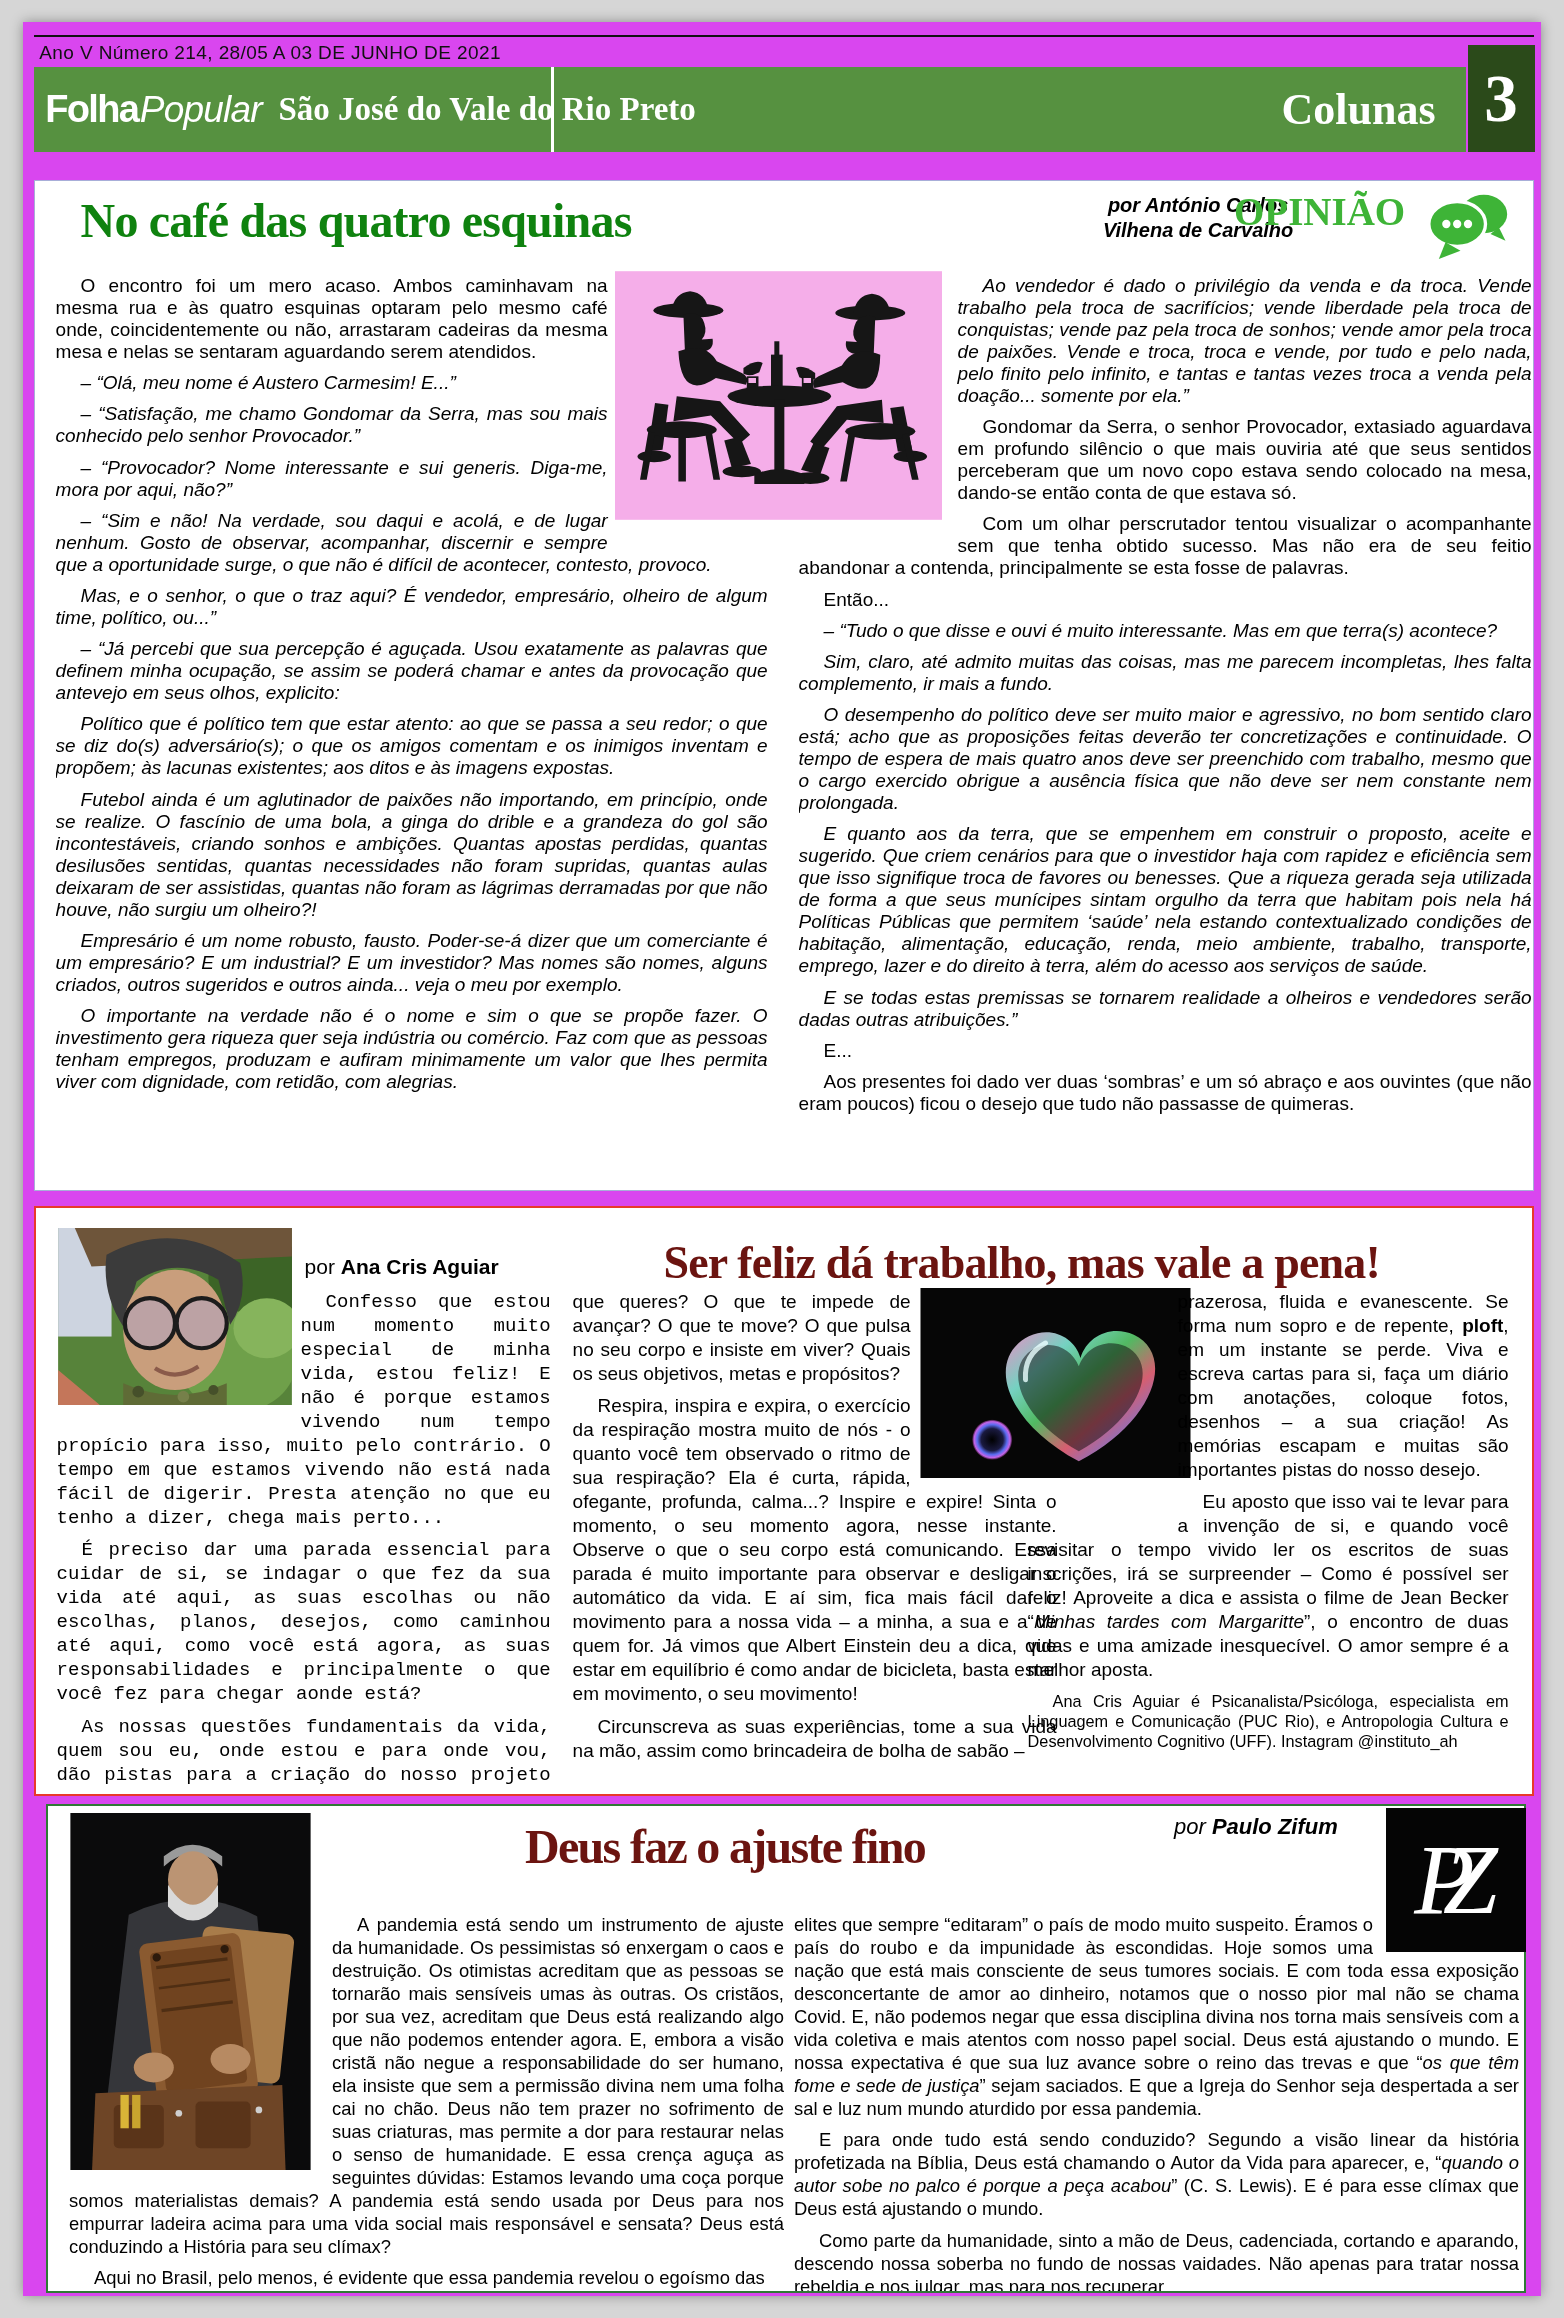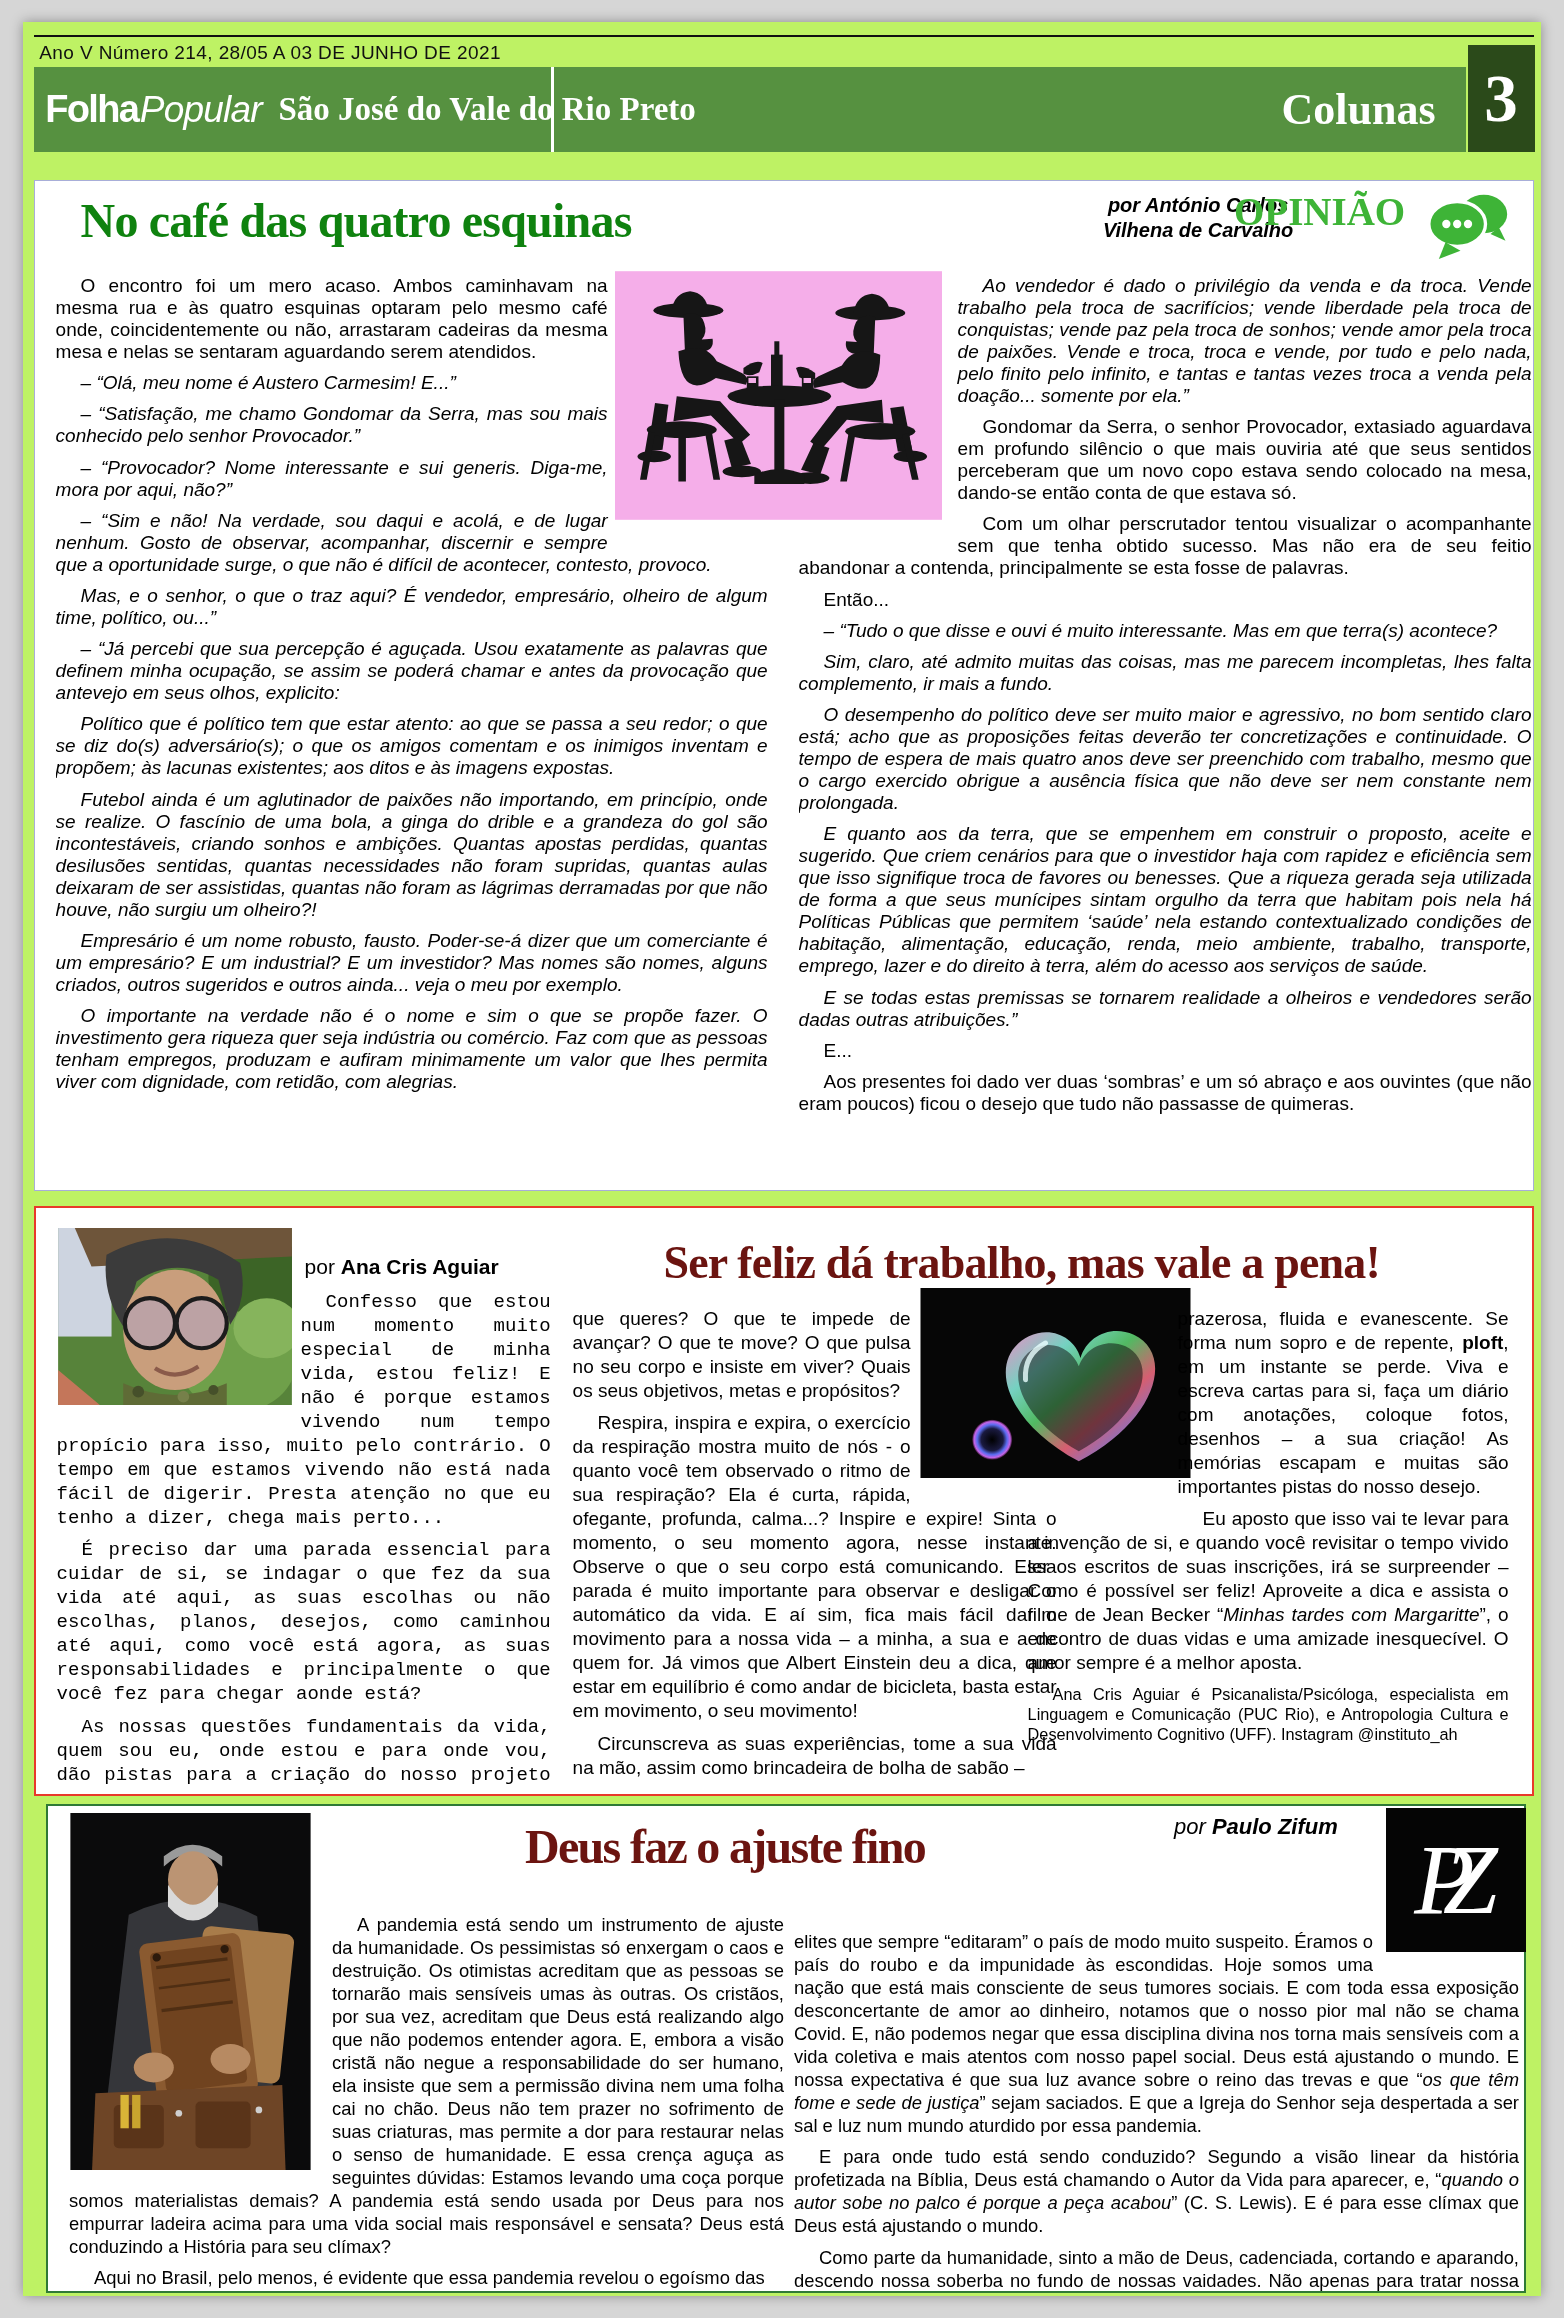--- a/index.html
+++ b/index.html
@@ -13,21 +13,21 @@
     --article3_border:#2f7a35;
     --cafe_pink:#f5aee9;
   }
   *{margin:0;padding:0;box-sizing:border-box;}
   body{
     width:1564px;height:2319px;position:relative;background:#d6d6d6;
     font-family:"Liberation Sans",sans-serif;color:#000;
   }
   .page{
     position:absolute;left:22.6px;top:22px;width:1518px;height:2274px;
-    background:#bef264;box-shadow:0 0 11.7px rgba(0,0,0,.35);
+    background:#d946ef;box-shadow:0 0 11.7px rgba(0,0,0,.35);
   }
   .abs{position:absolute;}
   
   .top-rule{left:11px;top:12.5px;width:1500px;height:2.5px;background:#111;}
   .edition-line{left:16.7px;top:20px;font-size:19px;color:#111;letter-spacing:0.4px;}
   .masthead-bar{left:11px;top:45px;width:1432px;height:85px;background:var(--masthead_green);}
   .masthead-divider{left:517px;top:0;width:3.3px;height:85px;background:#fff;}
   .brand{left:11.7px;top:0;height:85px;display:flex;align-items:center;color:#fff;white-space:nowrap;}
   .brand-bold{font-size:38px;font-weight:bold;letter-spacing:-1.7px;}
   .brand-script{font-size:37px;font-style:italic;letter-spacing:-0.8px;margin-left:1.7px;}
@@ -44,21 +44,21 @@
   .a3{left:23.4px;top:1782px;width:1480px;height:489px;border:2.5px solid var(--article3_border);}
   .a1-title{left:46px;top:11.7px;font-family:"Liberation Serif",serif;font-weight:bold;
     font-size:48px;color:var(--headline_green);letter-spacing:-0.8px;}
   .a1-byline{left:1059px;top:11.7px;width:209px;text-align:center;font-weight:bold;font-style:italic;
     font-size:20px;line-height:1.25;}
   .opinion{right:23.4px;top:8.4px;display:flex;align-items:flex-start;gap:17px;}
   .opinion-label{font-family:"Liberation Serif",serif;font-weight:900;font-size:39px;color:var(--opinion_green);}
   
   .col{position:absolute;text-align:justify;overflow:hidden;}
   .col p{text-indent:25px;}
-  .col p.ni{text-indent:0;margin-top:17px;}
+  .col p.ni{text-indent:0;}
   .col p.it{font-style:italic;}
   .a1 .col{font-size:19px;line-height:22px;}
   .a1 .col p{margin-bottom:9.2px;}
   .a2 .col{font-size:19px;line-height:24px;}
   .a2 .col p{margin-bottom:8.4px;}
   .a2 .col p.small{font-size:16.3px;line-height:20px;}
   .a3 .col{font-size:18.4px;line-height:23px;}
   .a3 .col p{margin-bottom:8.4px;}
   .colL{left:21px;top:94px;width:712px;height:906px;}
   .colR{left:764px;top:94px;width:733px;height:906px;}

